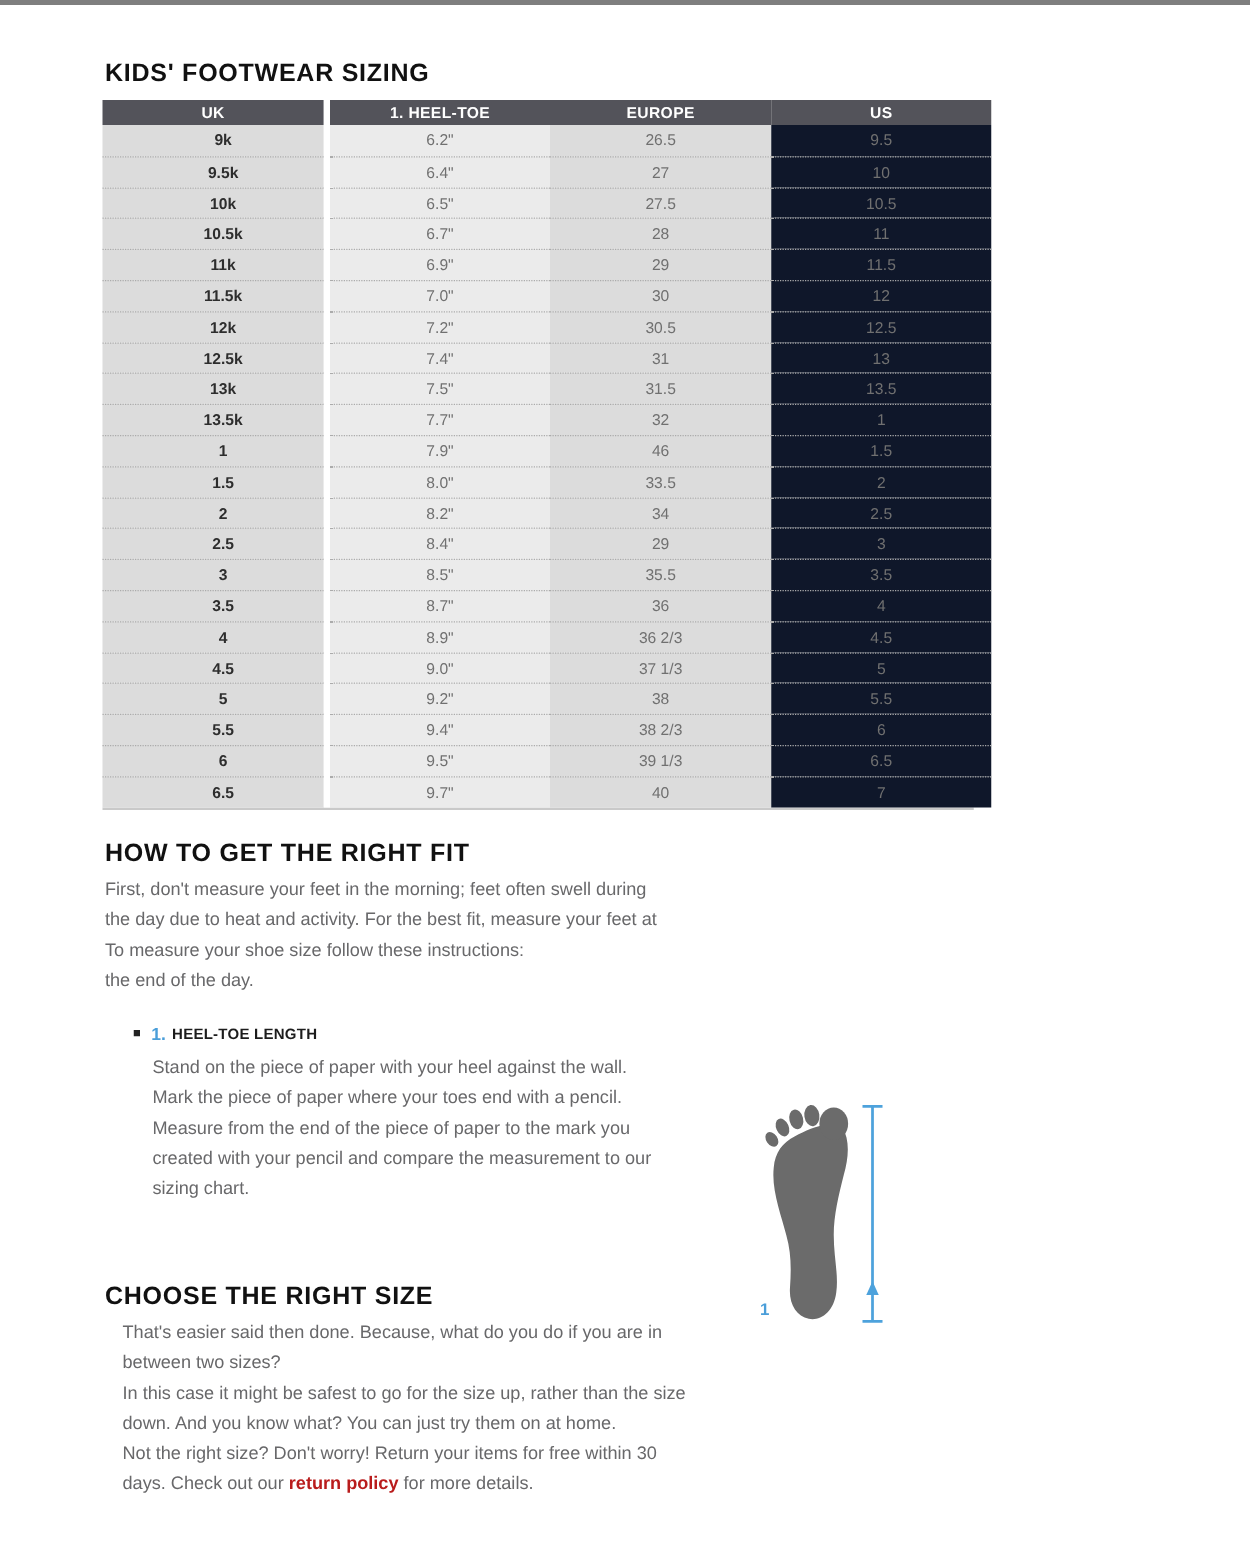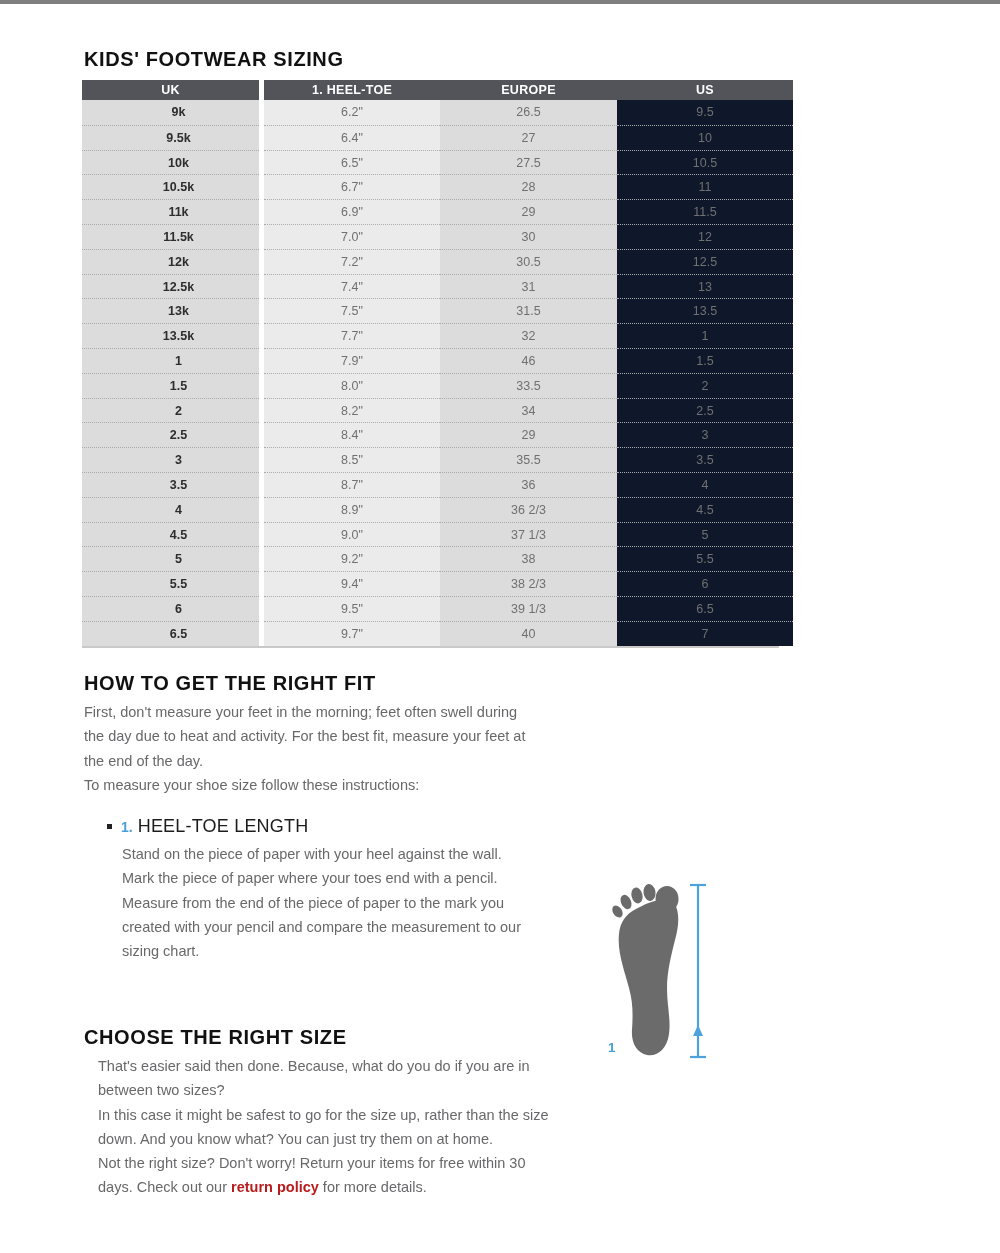--- a/index.html
+++ b/index.html
@@ -41,21 +41,21 @@
   .heading-choose { left:84px; top:1026px; }
   .para { position:absolute; font-size:14.5px; color:#68686a; }
   .para .line { display:block; height:24.3px; line-height:24.3px; white-space:nowrap; }
   .para-intro  { left:84px; top:700px; }
   .para-choose { left:84px; top:1054px;margin-left:14px; }
 
   .instruction { position:absolute; left:107px; top:818px; }
   .instr-head { display:flex; align-items:center; height:17px; }
   .bullet-square { width:5px; height:5px; background:#222; display:inline-block; margin-right:9px; }
   .instr-number { color:#4a9ed9; font-weight:bold; font-size:14px; margin-right:5px; }
-  .instr-title  { color:#1c1c1c; font-weight:normal; font-size:18px; letter-spacing:0.2px; }
+  .instr-title  { color:#1c1c1c; font-weight:bold; font-size:12px; letter-spacing:0.2px; }
   .para-instruction { left:122px; top:842px; }
 
   .link { color:#b91c1c; text-decoration:none; cursor:pointer;font-weight:bold; }
 
   
   .foot-svg { position:absolute; left:610px; top:882px; }
   .measure-svg { position:absolute; left:687px; top:881px; }
   .diagram-label {
     position:absolute; left:608px; top:1040px; color:#4a9ed9;
     font-weight:bold; font-size:13.5px;
@@ -234,22 +234,22 @@
           <div class="cell c3">7</div>
         </div>
       </div>
   </div>
 
   <div class="section-heading heading-fit">HOW TO GET THE RIGHT FIT</div>
 
   <div class="para para-intro">
       <span class="line">First, don't measure your feet in the morning; feet often swell during</span>
       <span class="line">the day due to heat and activity. For the best fit, measure your feet at</span>
+      <span class="line">To measure your shoe size follow these instructions:</span>
       <span class="line">the end of the day.</span>
-      <span class="line">To measure your shoe size follow these instructions:</span>
     </div>
 
   <div class="instruction">
     <div class="instr-head">
       <span class="bullet-square"></span>
       <span class="instr-number">1.</span>
       <span class="instr-title">HEEL-TOE LENGTH</span>
     </div>
   </div>
 

